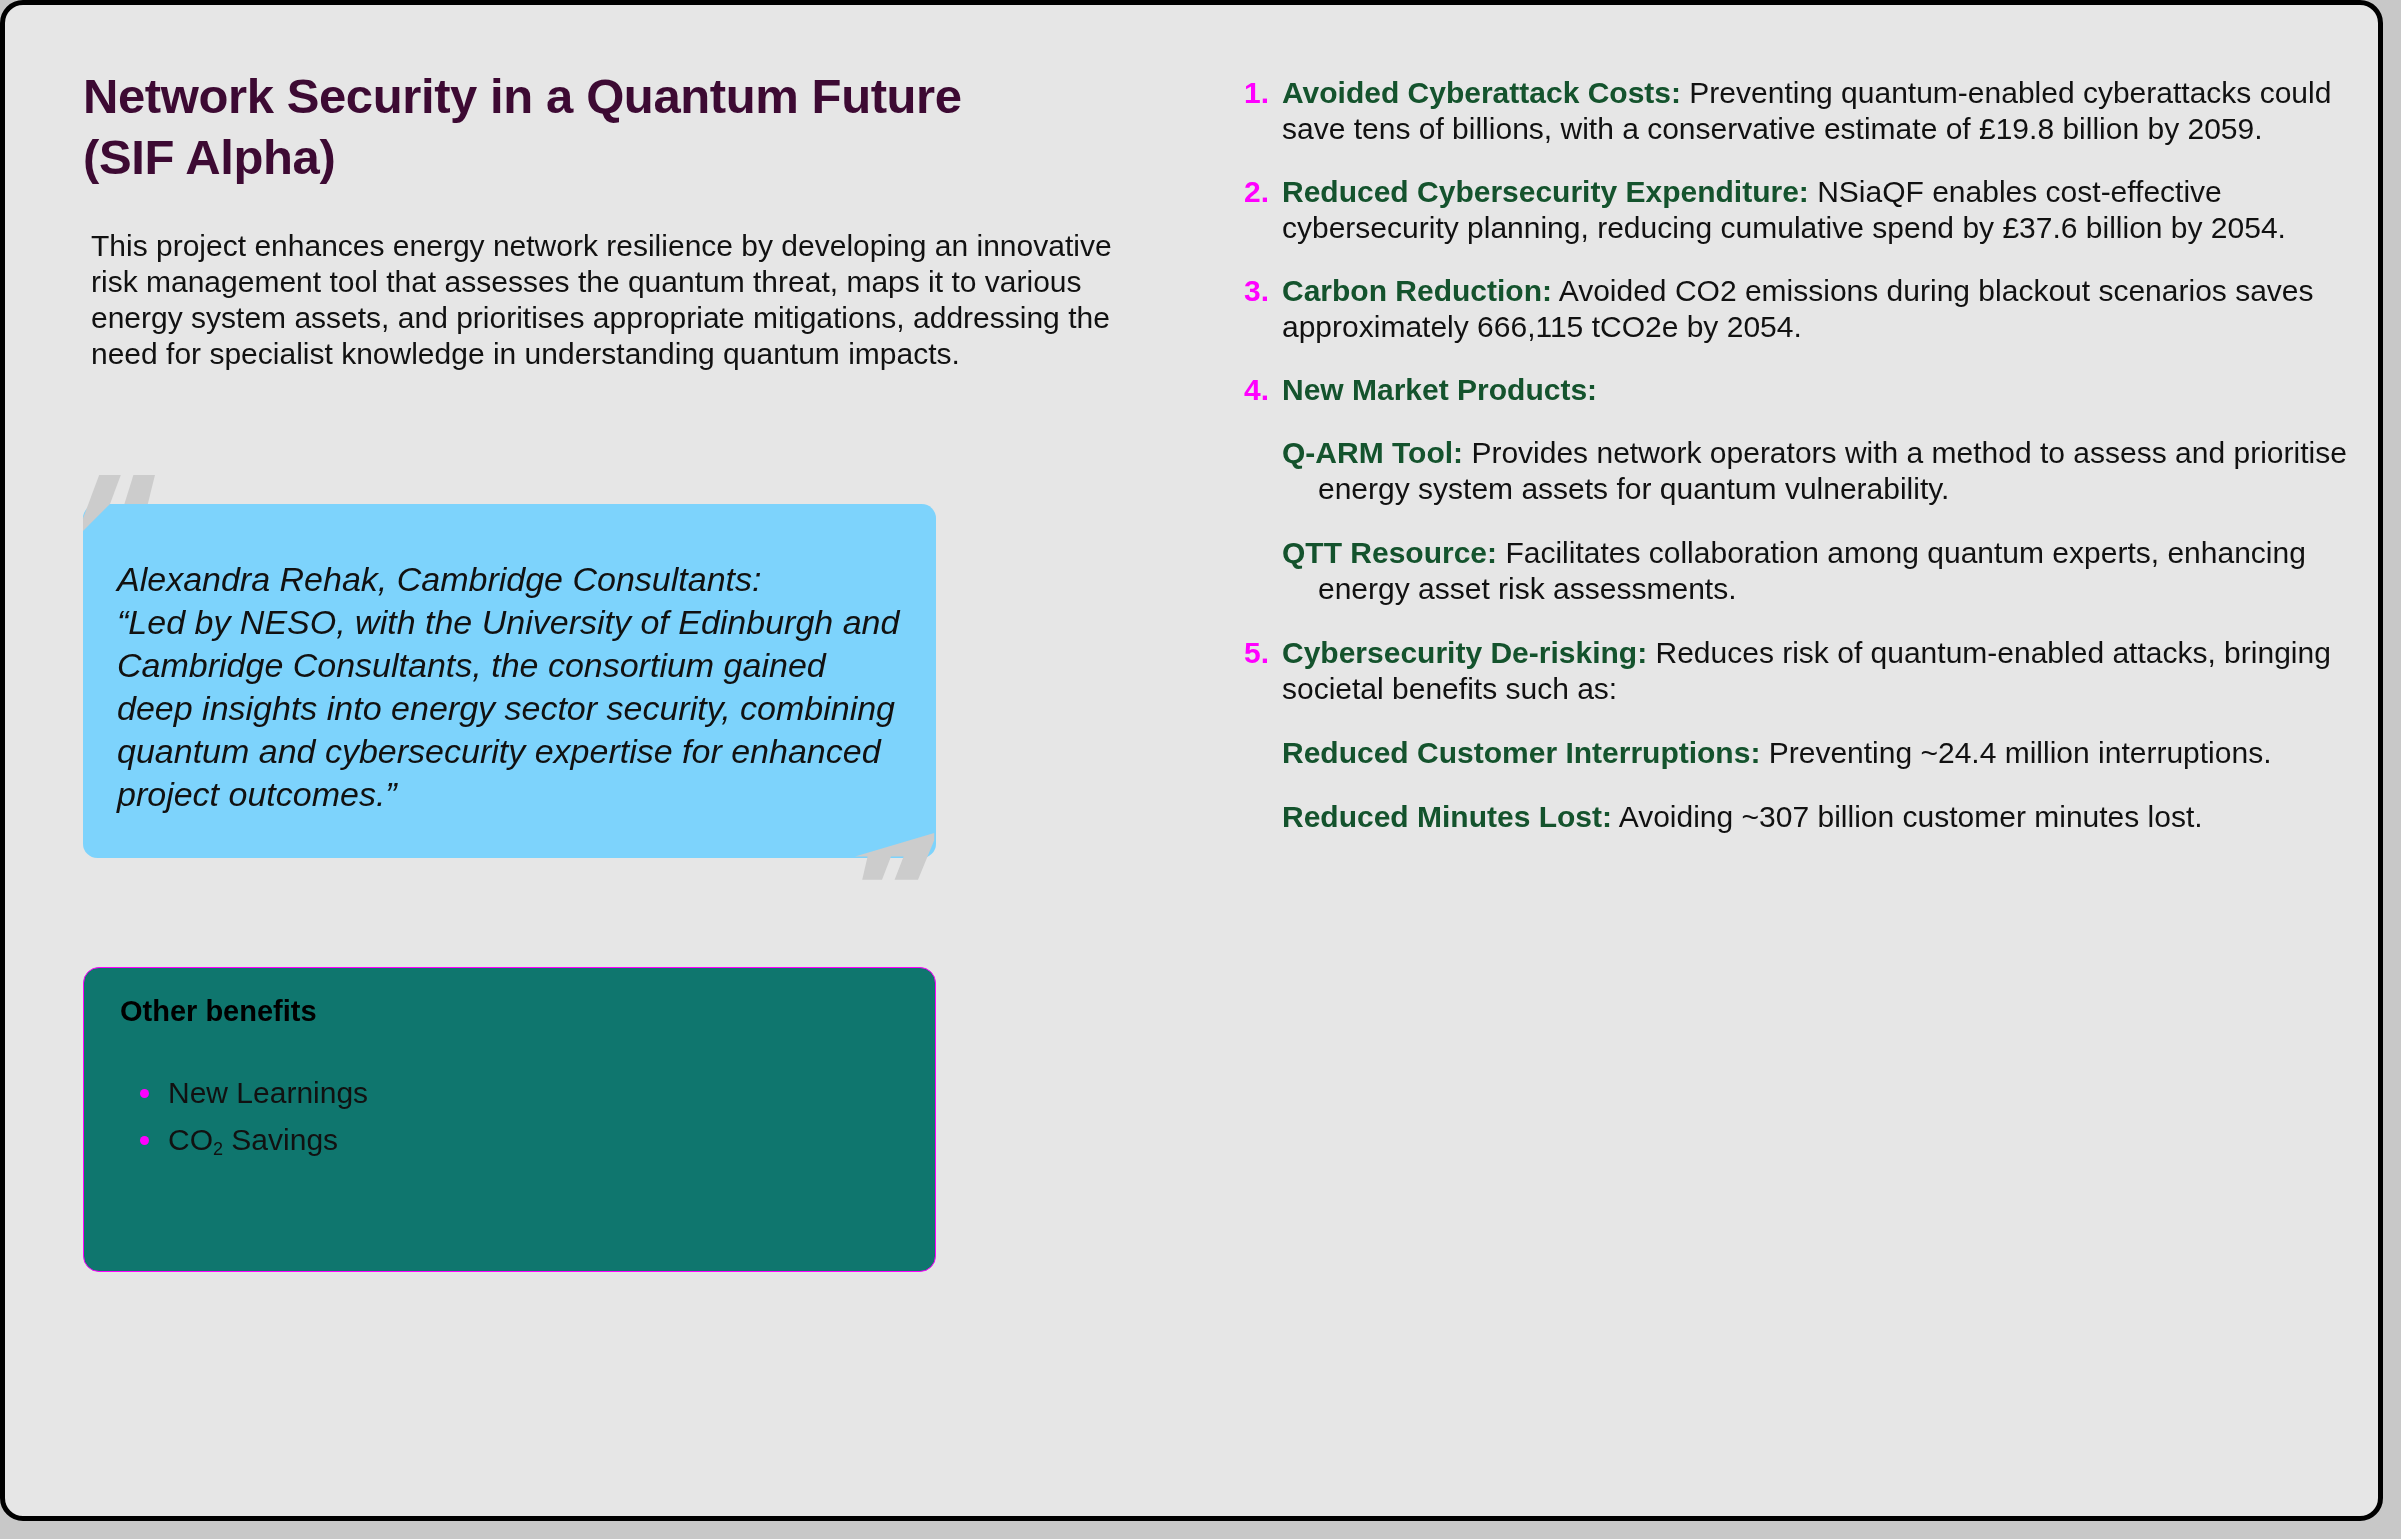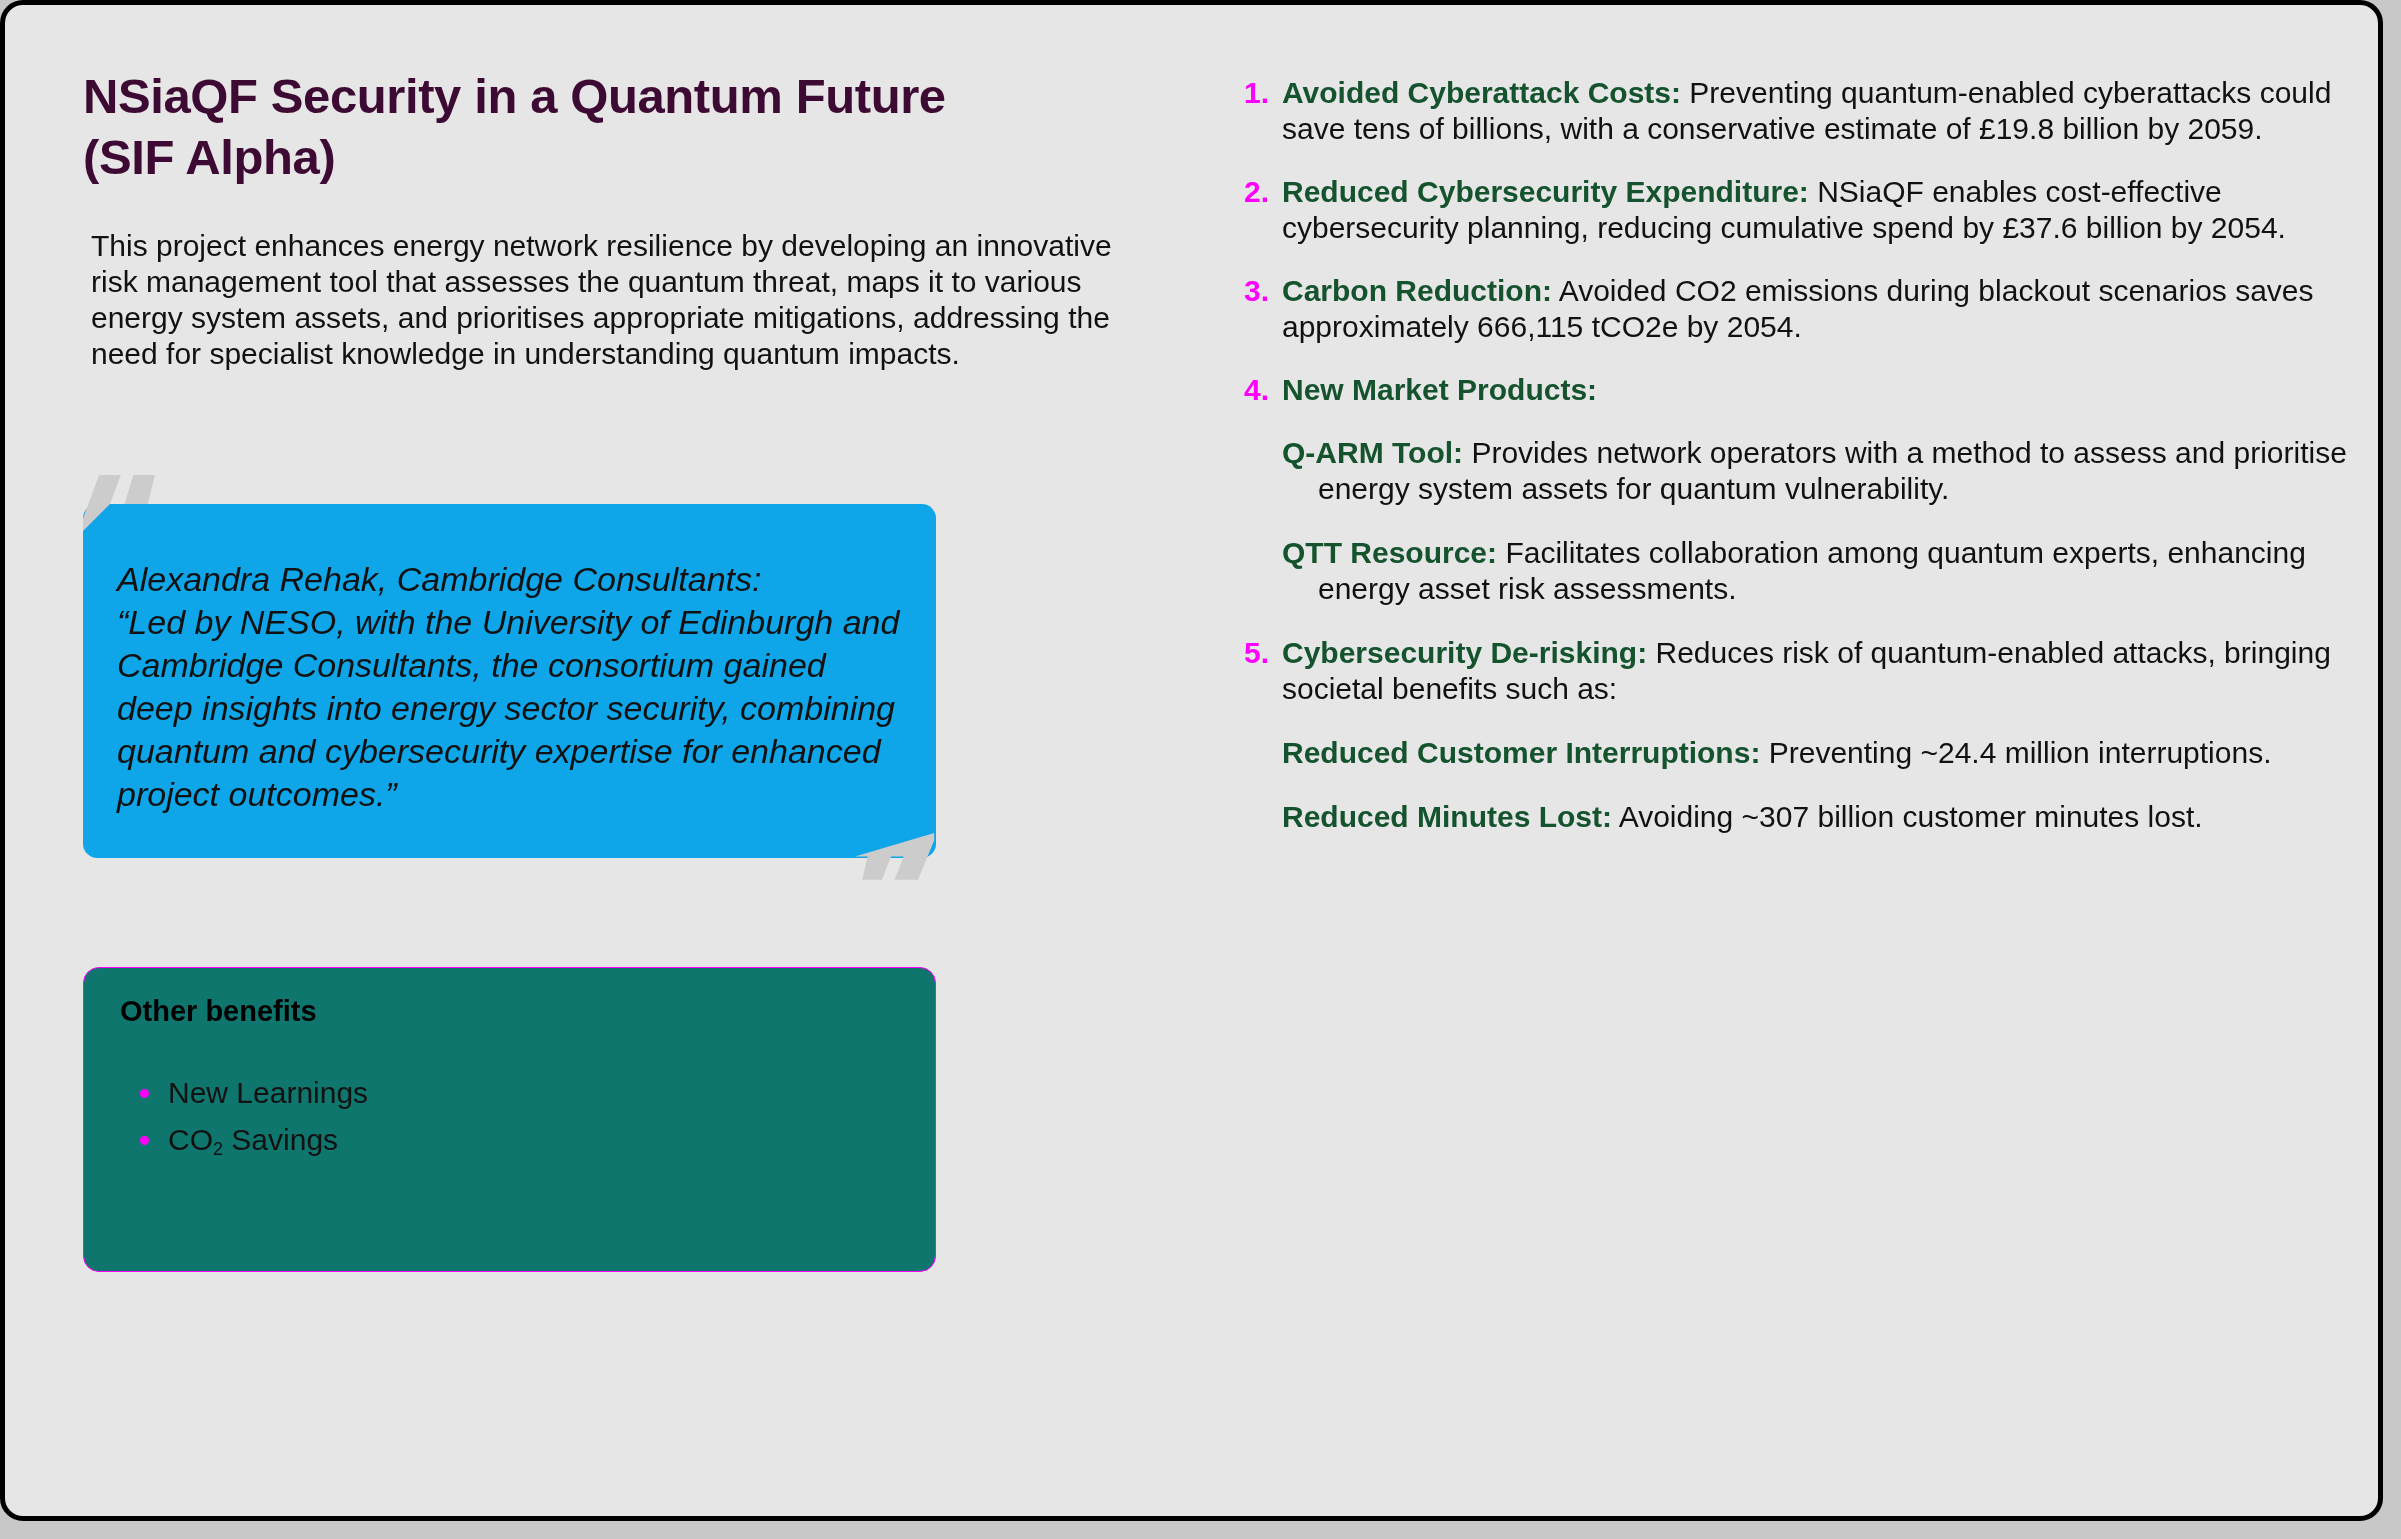--- a/index.html
+++ b/index.html
@@ -24,21 +24,21 @@
     color: #3d0a33; letter-spacing: -0.4px;
   }
   .intro {
     position: absolute; left: 78px; top: 215px; width: 1039px;
     margin: 8px;
     font-size: 30px; line-height: 36px; color: #111;
   }
   .quote-wrap { position: absolute; left: 78px; top: 470px; width: 853px; height: 412px; }
   .quote-box {
     position: absolute; left: 0; top: 29px; width: 853px; height: 354px;
-    background: #0ea5e9; border-radius: 14.3px;
+    background: #7dd3fc; border-radius: 14.3px;
   }
   .quote-text {
     position: absolute; left: 34px; top: 54px; width: 788px;
     margin: 0;
     font-size: 34px; line-height: 43px; font-style: italic; color: #111;
   }
   .qmark { position: absolute; }
   .qmark svg { display: block; }
   .qmark-open { left: 0; top: 0; }
   .qmark-close { left: 772px; top: 358px; }
@@ -66,21 +66,21 @@
   .sub { position: relative; font-size: 30px; line-height: 36px; color: #111; margin-left: 38px; padding-left: 36px; text-indent: -36px; }
   .gap-md { height: 27px; }
   .gap-sub { height: 28px; }
 </style>
 </head>
 <body>
 
 <div class="frame">
 
   <h1 class="title">
-    <span>NSiaQF Security in a Quantum Future</span><br>
+    <span>Network Security in a Quantum Future</span><br>
     <span>(SIF Alpha)</span>
   </h1>
 
   <p class="intro">This project enhances energy network resilience by developing an innovative risk management tool that assesses the quantum threat, maps it to various energy system assets, and prioritises appropriate mitigations, addressing the need for specialist knowledge in understanding quantum impacts.</p>
 
   <div class="quote-wrap">
     <div class="quote-box">
       <p class="quote-text">
         <span>Alexandra Rehak, Cambridge Consultants</span><span>:</span><br>
         <span>“Led by NESO, with the University of Edinburgh and Cambridge Consultants, the consortium gained deep insights into energy sector security, combining quantum and cybersecurity expertise for enhanced project outcomes.”</span>

